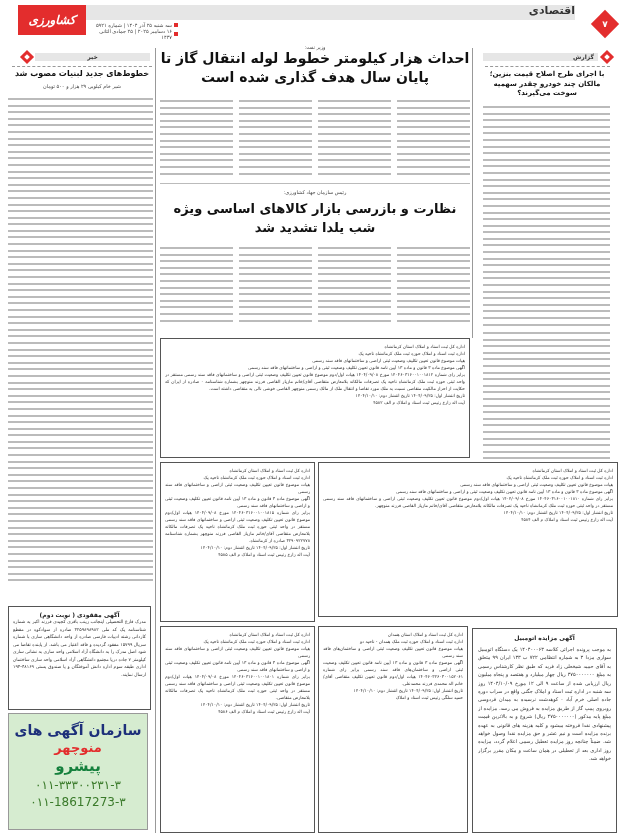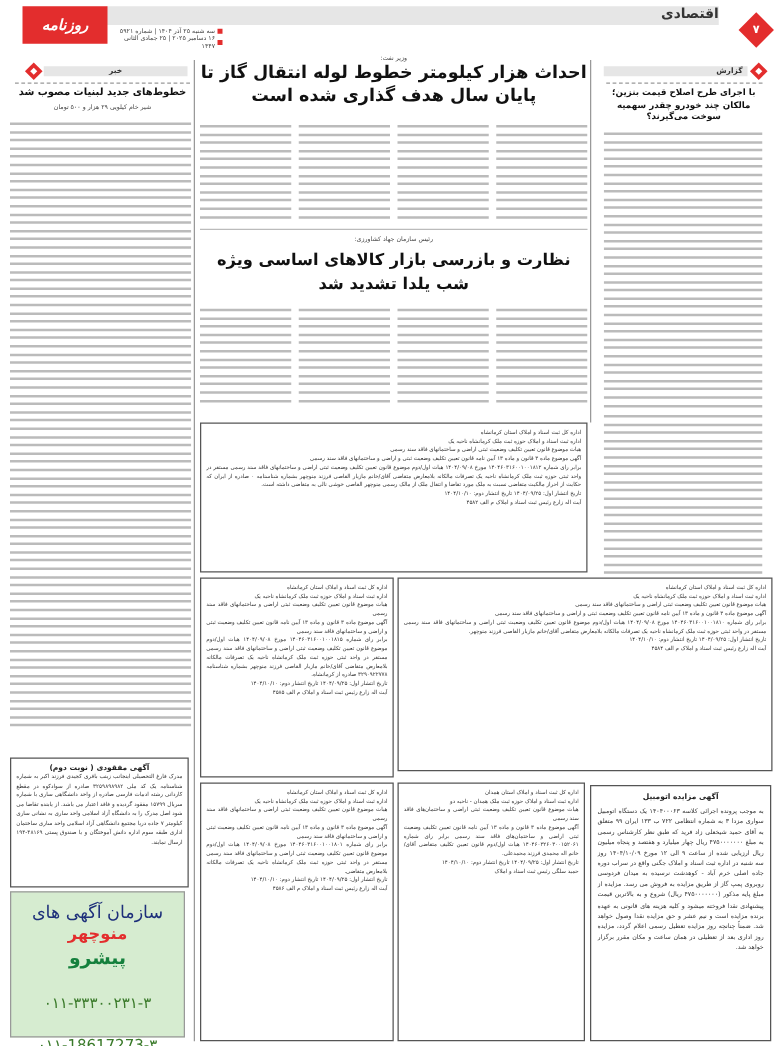--- a/index.html
+++ b/index.html
@@ -16,33 +16,33 @@
 .diamond{position:absolute;width:10px;height:10px;background:#e32d2d;transform:rotate(45deg)}
 .diamond::after{content:"";position:absolute;left:3px;top:3px;width:4px;height:4px;background:#fff}
 .dash{position:absolute;border-top:1px dashed #999}
 .vrule{position:absolute;border-left:1px solid #999}
 .text{font-size:4.2px;line-height:6.6px;color:#555;text-align:justify;direction:rtl;overflow:hidden}
 .kicker{position:absolute;font-size:5px;color:#444;text-align:center}
 .headline{position:absolute;font-weight:bold;text-align:center;color:#111;line-height:1.1}
 .box{position:absolute;border:1px solid #555;background:#fff}
 .ad-title{font-size:6px;text-align:center;color:#222;font-weight:bold}
 .green{position:absolute;left:8px;top:713px;width:140px;height:117px;background:#d6ecd0;border:1px solid #999;text-align:center}
-.green .g1{color:#1d2f7a;font-weight:normal;font-size:14px;margin-top:8px}
+.green .g1{color:#1d2f7a;font-weight:bold;font-size:14px;margin-top:8px}
 .green .g2{color:#e32d2d;font-weight:bold;font-size:13px;margin-top:2px}
 .green .g3{color:#15803d;font-weight:bold;font-size:15px;margin-top:2px}
-.green .g4{color:#3a7a2a;font-size:12px;margin-top:20px;direction:ltr}
+.green .g4{color:#3a7a2a;font-size:12px;margin-top:3px;direction:ltr}
 .lines{position:absolute;overflow:hidden}
 .lines p{height:6.6px;border-bottom:2.6px solid transparent;background:linear-gradient(#bbb,#bbb) no-repeat;background-size:100% 2px;background-position:0 2px;margin:0}
 </style>
 </head>
 <body>
 
 <div class="hdr-bar"></div>
 <div class="hdr-title">اقتصادی</div>
-<div class="logo">روزنامه پیشرو</div>
+<div class="logo">کشاورزی پیشرو</div>
 <div class="dateline">
   <div>
       <i></i>
       <span>سه شنبه ۲۵ آذر ۱۴۰۴ | شماره ۵۹۲۱</span>
     </div>
   <div>
       <i></i>
       <span>۱۶ دسامبر ۲۰۲۵ | ۲۵ جمادی الثانی ۱۴۴۷</span>
     </div>
 </div>

